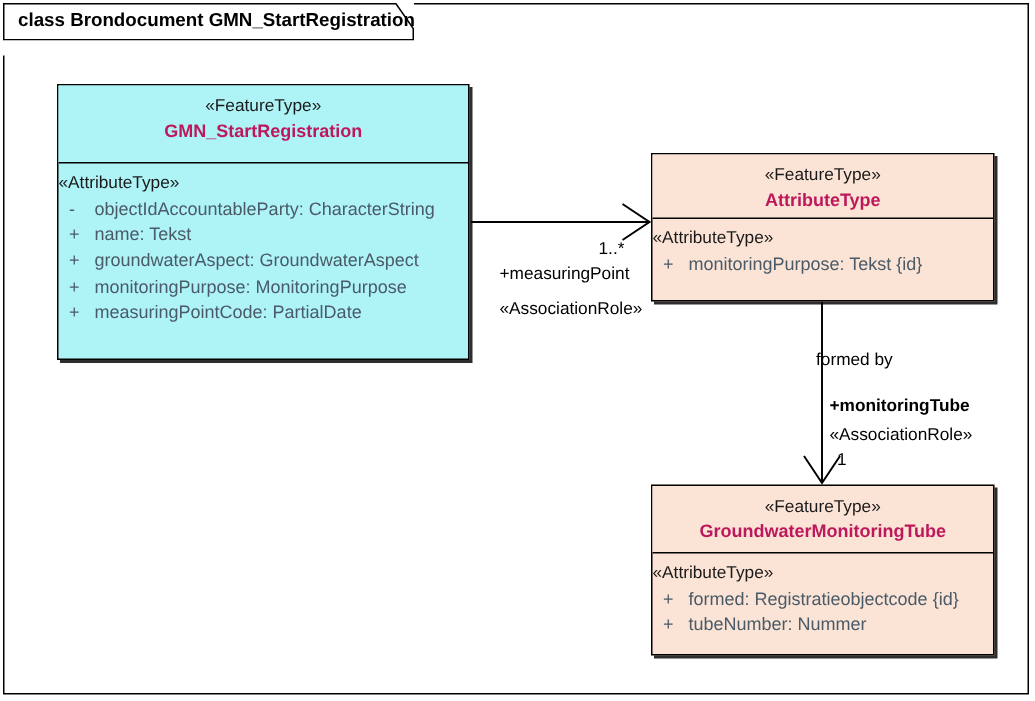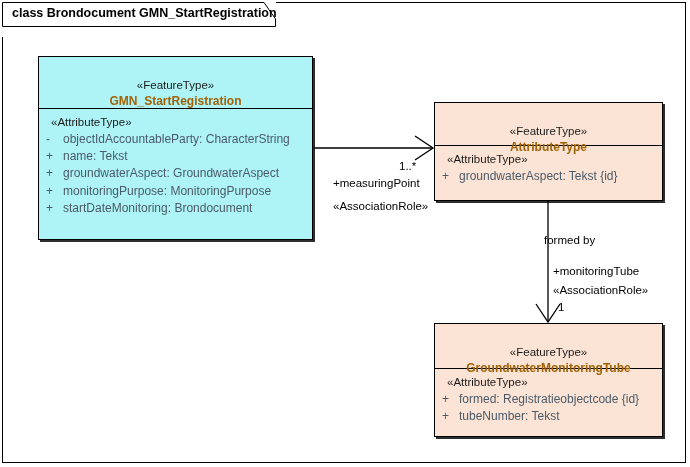--- a/index.html
+++ b/index.html
@@ -59,42 +59,41 @@
   .uml-class {
     position: absolute;
     box-sizing: border-box;
     border: 1px solid #000000;
     box-shadow: 2px 2px 0 0 rgba(0,0,0,0.82);
   }
   .uml-class .hdr {
     box-sizing: border-box;
     border-bottom: 1.6px solid #000000;
     text-align: center;
-    padding-top: 20px;
+    padding-top: 6px;
   }
   .uml-class .stereo {
     font-size: 11.5px;
     color: #1a1a1a;
     line-height: 16px;
     white-space: nowrap;
   }
   .uml-class .cname {
     font-size: 12px;
     font-weight: bold;
-    color: #a16207;
+    color: #be185d;
     line-height: 17px;
     white-space: nowrap;
   }
   .uml-class .compartment {
     padding-top: 5px;
   }
   .uml-class .attr-stereo {
     font-size: 11.5px;
     color: #1a1a1a;
-    padding-left: 12px;
     line-height: 17px;
     white-space: nowrap;
   }
   .uml-class .attr-row {
     display: block;
     font-size: 12px;
     color: #4a5a68;
     line-height: 17.2px;
     white-space: nowrap;
     padding-left: 7px;
@@ -155,21 +154,21 @@
 
       <polyline points="536,304 548,322 560,304" fill="none" stroke="#000000" stroke-width="1.3"></polyline>
     </g>
   </svg>
 
   <div class="conn-label" style="left:399px; top:159px;">1..*</div>
   <div class="conn-label" style="left:333px; top:176px;text-align:right;">+measuringPoint</div>
   <div class="conn-label" style="left:333px; top:199px;">«AssociationRole»</div>
 
   <div class="conn-label" style="left:544px; top:233px;">formed by</div>
-  <div class="conn-label" style="left:553px; top:264px;">+monitoringTube</div>
+  <div class="conn-label" style="left:553px; top:264px;font-weight:bold;">+monitoringTube</div>
   <div class="conn-label" style="left:553px; top:283px;">«AssociationRole»</div>
   <div class="conn-label" style="left:558px; top:300px;">1</div>
 
   <div class="uml-class theme-cyan" style="left:38px; top:56px; width:275px; height:184px;">
     <div class="hdr" style="height:52px;">
       <div class="stereo">«FeatureType»</div>
       <div class="cname">GMN_StartRegistration</div>
     </div>
     <div class="compartment">
       <div class="attr-stereo">«AttributeType»</div>
@@ -179,47 +178,47 @@
       <div class="attr-row">
         <span class="attr-vis">+</span><span>name: Tekst</span>
       </div>
       <div class="attr-row">
         <span class="attr-vis">+</span><span>groundwaterAspect: GroundwaterAspect</span>
       </div>
       <div class="attr-row">
         <span class="attr-vis">+</span><span>monitoringPurpose: MonitoringPurpose</span>
       </div>
       <div class="attr-row">
-        <span class="attr-vis">+</span><span>startDateMonitoring: Brondocument</span>
+        <span class="attr-vis">+</span><span>measuringPointCode: PartialDate</span>
       </div>
     </div>
   </div>
 
   <div class="uml-class theme-peach" style="left:434px; top:102px; width:229px; height:99px;">
     <div class="hdr" style="height:43px;">
       <div class="stereo">«FeatureType»</div>
       <div class="cname">AttributeType</div>
     </div>
     <div class="compartment">
       <div class="attr-stereo">«AttributeType»</div>
       <div class="attr-row">
-        <span class="attr-vis">+</span><span>groundwaterAspect: Tekst {id}</span>
+        <span class="attr-vis">+</span><span>monitoringPurpose: Tekst {id}</span>
       </div>
     </div>
   </div>
 
   <div class="uml-class theme-peach" style="left:434px; top:323px; width:229px; height:114px;">
     <div class="hdr" style="height:45px;">
       <div class="stereo">«FeatureType»</div>
       <div class="cname">GroundwaterMonitoringTube</div>
     </div>
     <div class="compartment">
       <div class="attr-stereo">«AttributeType»</div>
       <div class="attr-row">
         <span class="attr-vis">+</span><span>formed: Registratieobjectcode {id}</span>
       </div>
       <div class="attr-row">
-        <span class="attr-vis">+</span><span>tubeNumber: Tekst</span>
+        <span class="attr-vis">+</span><span>tubeNumber: Nummer</span>
       </div>
     </div>
   </div>
 
 </div>
 
 </body></html>

